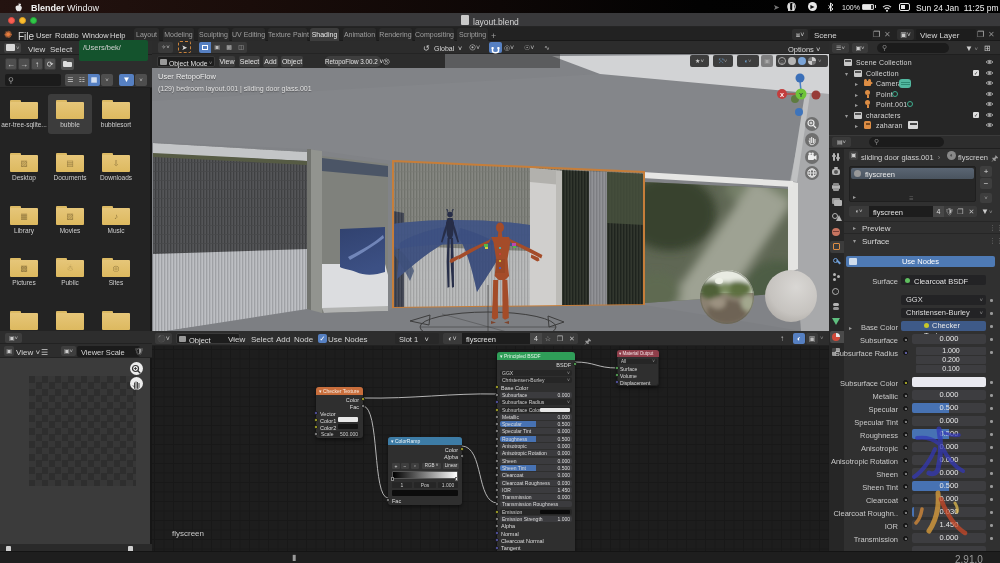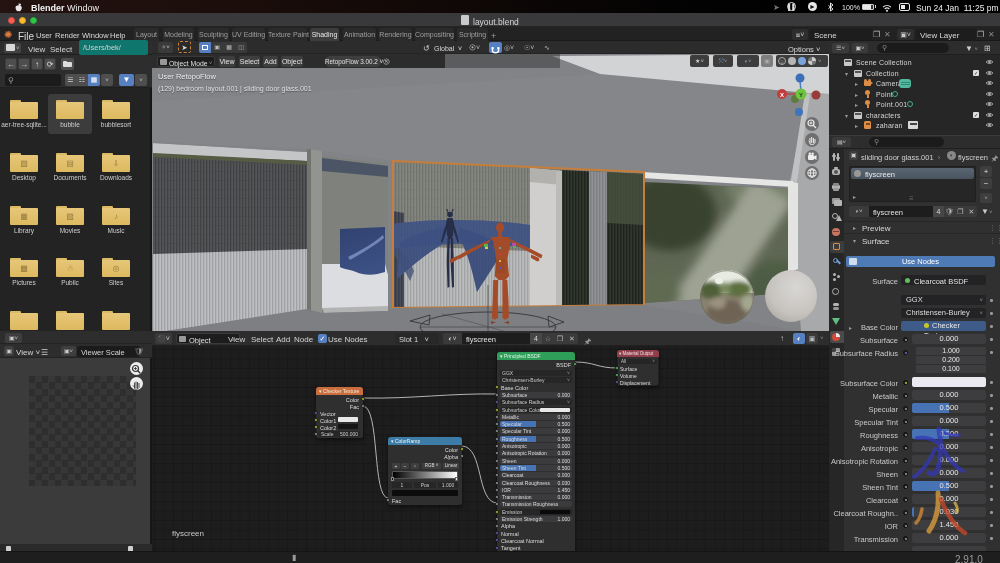--- a/index.html
+++ b/index.html
@@ -38,21 +38,21 @@
 <div class="abs" style="left:0;top:13px;width:1000px;height:14px;background:#39393b;border-bottom:1px solid #252525"></div>
 <div class="abs" style="left:8px;top:17px;width:7px;height:7px;border-radius:50%;background:#f95f52;border:1px solid #d84a42"></div>
 <div class="abs" style="left:19px;top:17px;width:7px;height:7px;border-radius:50%;background:#fbbd2e;border:1px solid #dd9f22"></div>
 <div class="abs" style="left:30px;top:17px;width:7px;height:7px;border-radius:50%;background:#31c748;border:1px solid #23a637"></div>
 <div class="abs" style="left:461px;top:15px;width:8px;height:10px;background:#c9c9c9;border-radius:1px"></div>
 <div class="abs" style="left:473px;top:17px;color:#d6d6d6;font-size:8.5px">layout.blend</div>
 <div class="abs" style="left:0;top:27px;width:1000px;height:14px;background:#222222;border-bottom:1px solid #191919"></div>
 <div class="abs" style="left:4px;top:29px;font-size:10px;color:#e87d3e">✺</div>
 <div class="abs" style="left:18px;top:31px;font-size:10px;color:#d9d9d9">File</div>
 <div class="abs" style="left:36px;top:31px;font-size:7.5px;color:#d9d9d9">User</div>
-<div class="abs" style="left:55px;top:31px;font-size:7.5px;color:#d9d9d9">Render</div>
+<div class="abs" style="left:55px;top:31px;font-size:7.5px;color:#d9d9d9">Rotatio</div>
 <div class="abs" style="left:82px;top:31px;font-size:7.5px;color:#d9d9d9">Window</div>
 <div class="abs" style="left:110px;top:31px;font-size:7.5px;color:#d9d9d9">Help</div>
 <div class="abs" style="left:134px;top:28px;width:26px;height:13px;background:#2b2b2b;border-radius:3px 3px 0 0;color:#9f9f9f;font-size:7px;text-align:center;line-height:13px;border-right:1px solid #202020;white-space:nowrap">Layout</div>
 <div class="abs" style="left:163px;top:28px;width:32px;height:13px;background:#2b2b2b;border-radius:3px 3px 0 0;color:#9f9f9f;font-size:7px;text-align:center;line-height:13px;border-right:1px solid #202020;white-space:nowrap">Modeling</div>
 <div class="abs" style="left:198px;top:28px;width:32px;height:13px;background:#2b2b2b;border-radius:3px 3px 0 0;color:#9f9f9f;font-size:7px;text-align:center;line-height:13px;border-right:1px solid #202020;white-space:nowrap">Sculpting</div>
 <div class="abs" style="left:232px;top:28px;width:34px;height:13px;background:#2b2b2b;border-radius:3px 3px 0 0;color:#9f9f9f;font-size:7px;text-align:center;line-height:13px;border-right:1px solid #202020;white-space:nowrap">UV Editing</div>
 <div class="abs" style="left:268px;top:28px;width:40px;height:13px;background:#2b2b2b;border-radius:3px 3px 0 0;color:#9f9f9f;font-size:7px;text-align:center;line-height:13px;border-right:1px solid #202020;white-space:nowrap">Texture Paint</div>
 <div class="abs" style="left:310px;top:28px;width:30px;height:13px;background:#3d3d3d;border-radius:3px 3px 0 0;color:#e8e8e8;font-size:7px;text-align:center;line-height:13px;border-right:1px solid #202020;white-space:nowrap">Shading</div>
 <div class="abs" style="left:343px;top:28px;width:34px;height:13px;background:#2b2b2b;border-radius:3px 3px 0 0;color:#9f9f9f;font-size:7px;text-align:center;line-height:13px;border-right:1px solid #202020;white-space:nowrap">Animation</div>
 <div class="abs" style="left:379px;top:28px;width:34px;height:13px;background:#2b2b2b;border-radius:3px 3px 0 0;color:#9f9f9f;font-size:7px;text-align:center;line-height:13px;border-right:1px solid #202020;white-space:nowrap">Rendering</div>
@@ -75,21 +75,21 @@
 <div class="abs" style="left:28px;top:45px;color:#d5d5d5;font-size:8px">View</div>
 <div class="abs" style="left:50px;top:45px;color:#d5d5d5;font-size:8px">Select</div>
 <div class="abs" style="left:0;top:55px;width:152px;height:33px;background:#2d2d2d;border-bottom:1px solid #1f1f1f"></div>
 <div class="abs" style="left:5px;top:58px;width:12px;height:12px;background:#4e4e4e;border:1px solid #3a3a3a;border-radius:2px;color:#ddd;font-size:8px;text-align:center;line-height:12px">←</div>
 <div class="abs" style="left:18px;top:58px;width:12px;height:12px;background:#4e4e4e;border:1px solid #3a3a3a;border-radius:2px;color:#ddd;font-size:8px;text-align:center;line-height:12px">→</div>
 <div class="abs" style="left:31px;top:58px;width:12px;height:12px;background:#4e4e4e;border:1px solid #3a3a3a;border-radius:2px;color:#ddd;font-size:8px;text-align:center;line-height:12px">↑</div>
 <div class="abs" style="left:44px;top:58px;width:12px;height:12px;background:#4e4e4e;border:1px solid #3a3a3a;border-radius:2px;color:#ddd;font-size:8px;text-align:center;line-height:12px">⟳</div>
 <div class="abs" style="left:61px;top:58px;width:13px;height:12px;background:#4e4e4e;border-radius:2px"></div>
 <div class="abs" style="left:63px;top:61px;width:4px;height:2px;background:#ddd;border-radius:1px 1px 0 0"></div>
 <div class="abs" style="left:63px;top:62px;width:9px;height:5px;background:#ddd;border-radius:1px"></div>
-<div class="abs" style="left:79px;top:40px;width:69px;height:15px;background:#0f766e;border-radius:2px;color:#d0d0d0;font-size:7.5px;padding:2.5px 4px">/Users/bek/</div>
+<div class="abs" style="left:79px;top:40px;width:69px;height:21px;background:#14532d;border-radius:2px;color:#d0d0d0;font-size:7.5px;padding:2.5px 4px">/Users/bek/</div>
 <div class="abs" style="left:5px;top:74px;width:56px;height:12px;background:#1b1b1b;border-radius:2px;color:#999;font-size:8px;padding:2px 3px">⚲</div>
 <div class="abs" style="left:65px;top:74px;width:11px;height:12px;background:#4e4e4e;border-radius:2px 0 0 2px;color:#ccc;font-size:7px;text-align:center;line-height:12px">☰</div>
 <div class="abs" style="left:76px;top:74px;width:12px;height:12px;background:#4e4e4e;color:#ccc;font-size:7px;text-align:center;line-height:12px">☷</div>
 <div class="abs" style="left:88px;top:74px;width:12px;height:12px;background:#5680c2;border-radius:0 2px 2px 0;color:#fff;font-size:7px;text-align:center;line-height:12px">▦</div>
 <div class="abs" style="left:101px;top:74px;width:12px;height:12px;background:#4e4e4e;border-radius:2px;color:#ccc;font-size:6px;text-align:center;line-height:12px">˅</div>
 <div class="abs" style="left:119px;top:74px;width:15px;height:12px;background:#5680c2;border-radius:2px;color:#fff;font-size:8px;text-align:center;line-height:12px">▼</div>
 <div class="abs" style="left:135px;top:74px;width:12px;height:12px;background:#4e4e4e;border-radius:2px;color:#ccc;font-size:6px;text-align:center;line-height:12px">˅</div>
 <div class="abs" style="left:10px;top:100px;width:11px;height:3px;background:#dcba64;border-radius:1px 1px 0 0"></div>
 <div class="abs" style="left:10px;top:102px;width:28px;height:17px;background:linear-gradient(180deg,#e6c679 0%,#ddb95f 100%);border-radius:1px"></div>
 <div class="abs" style="left:1px;top:121px;width:46px;height:8px;color:#cfcfcf;font-size:6.5px;text-align:center;white-space:nowrap;overflow:hidden">aer-tree-sqlite...</div>

